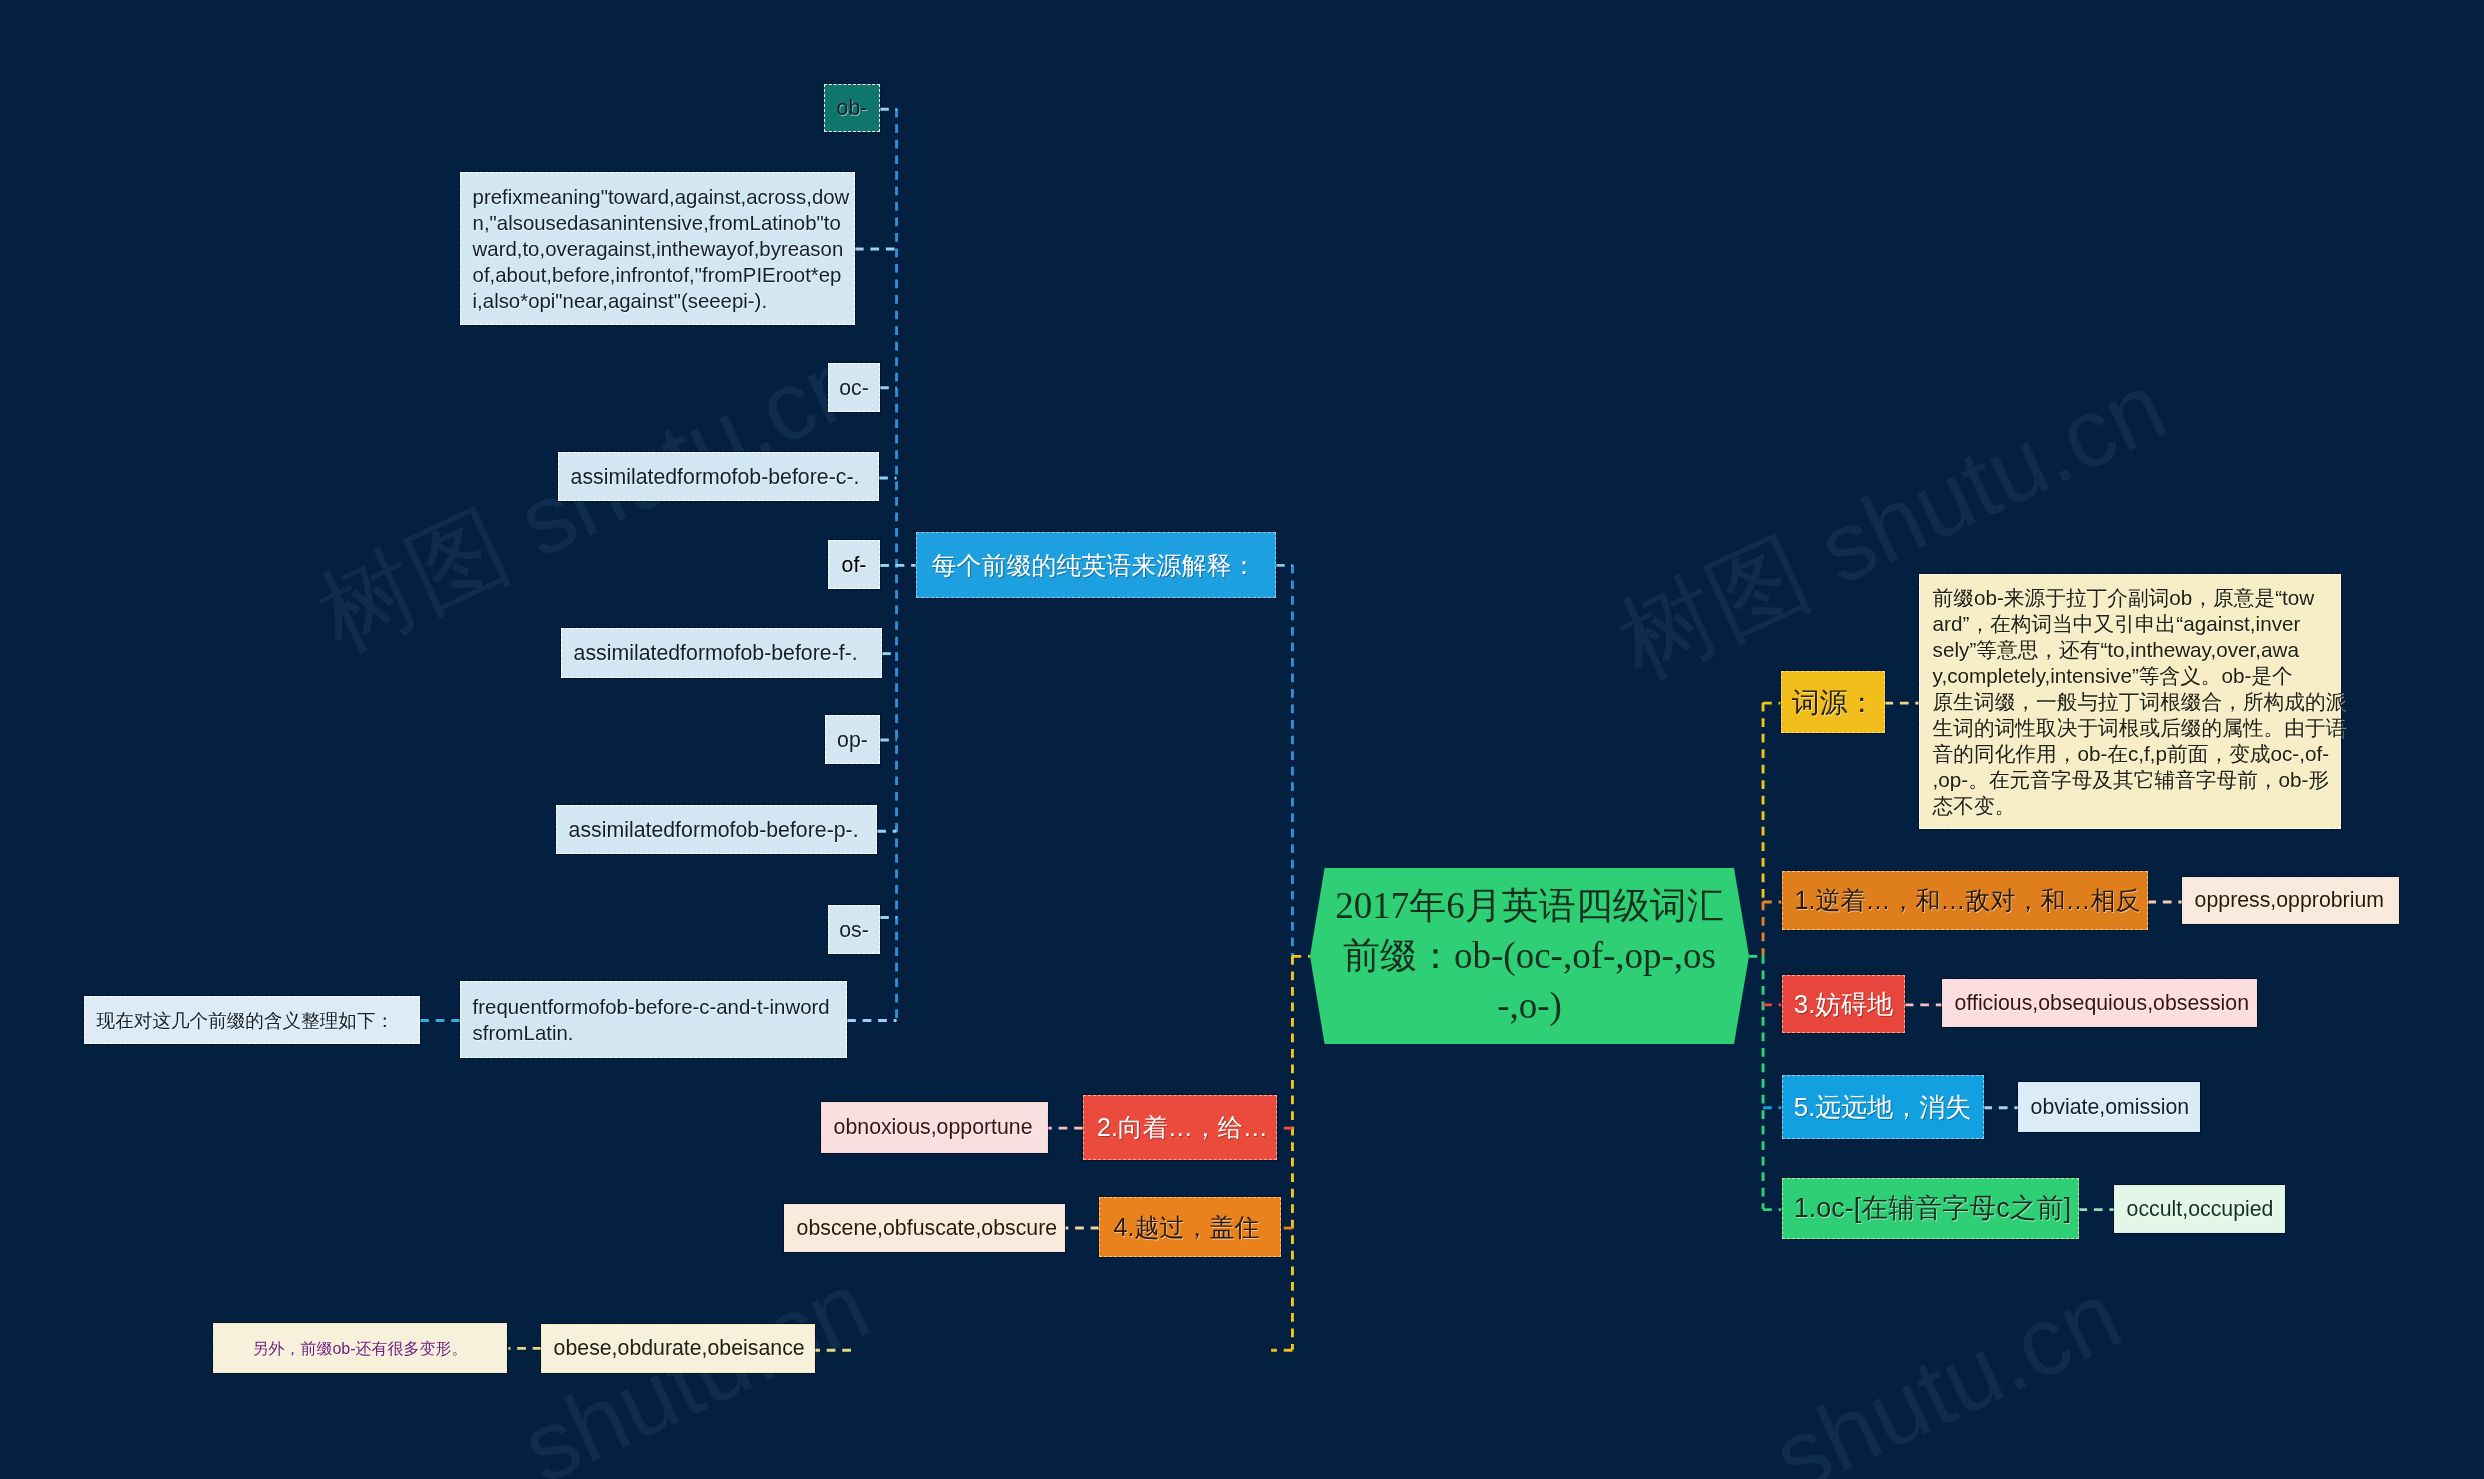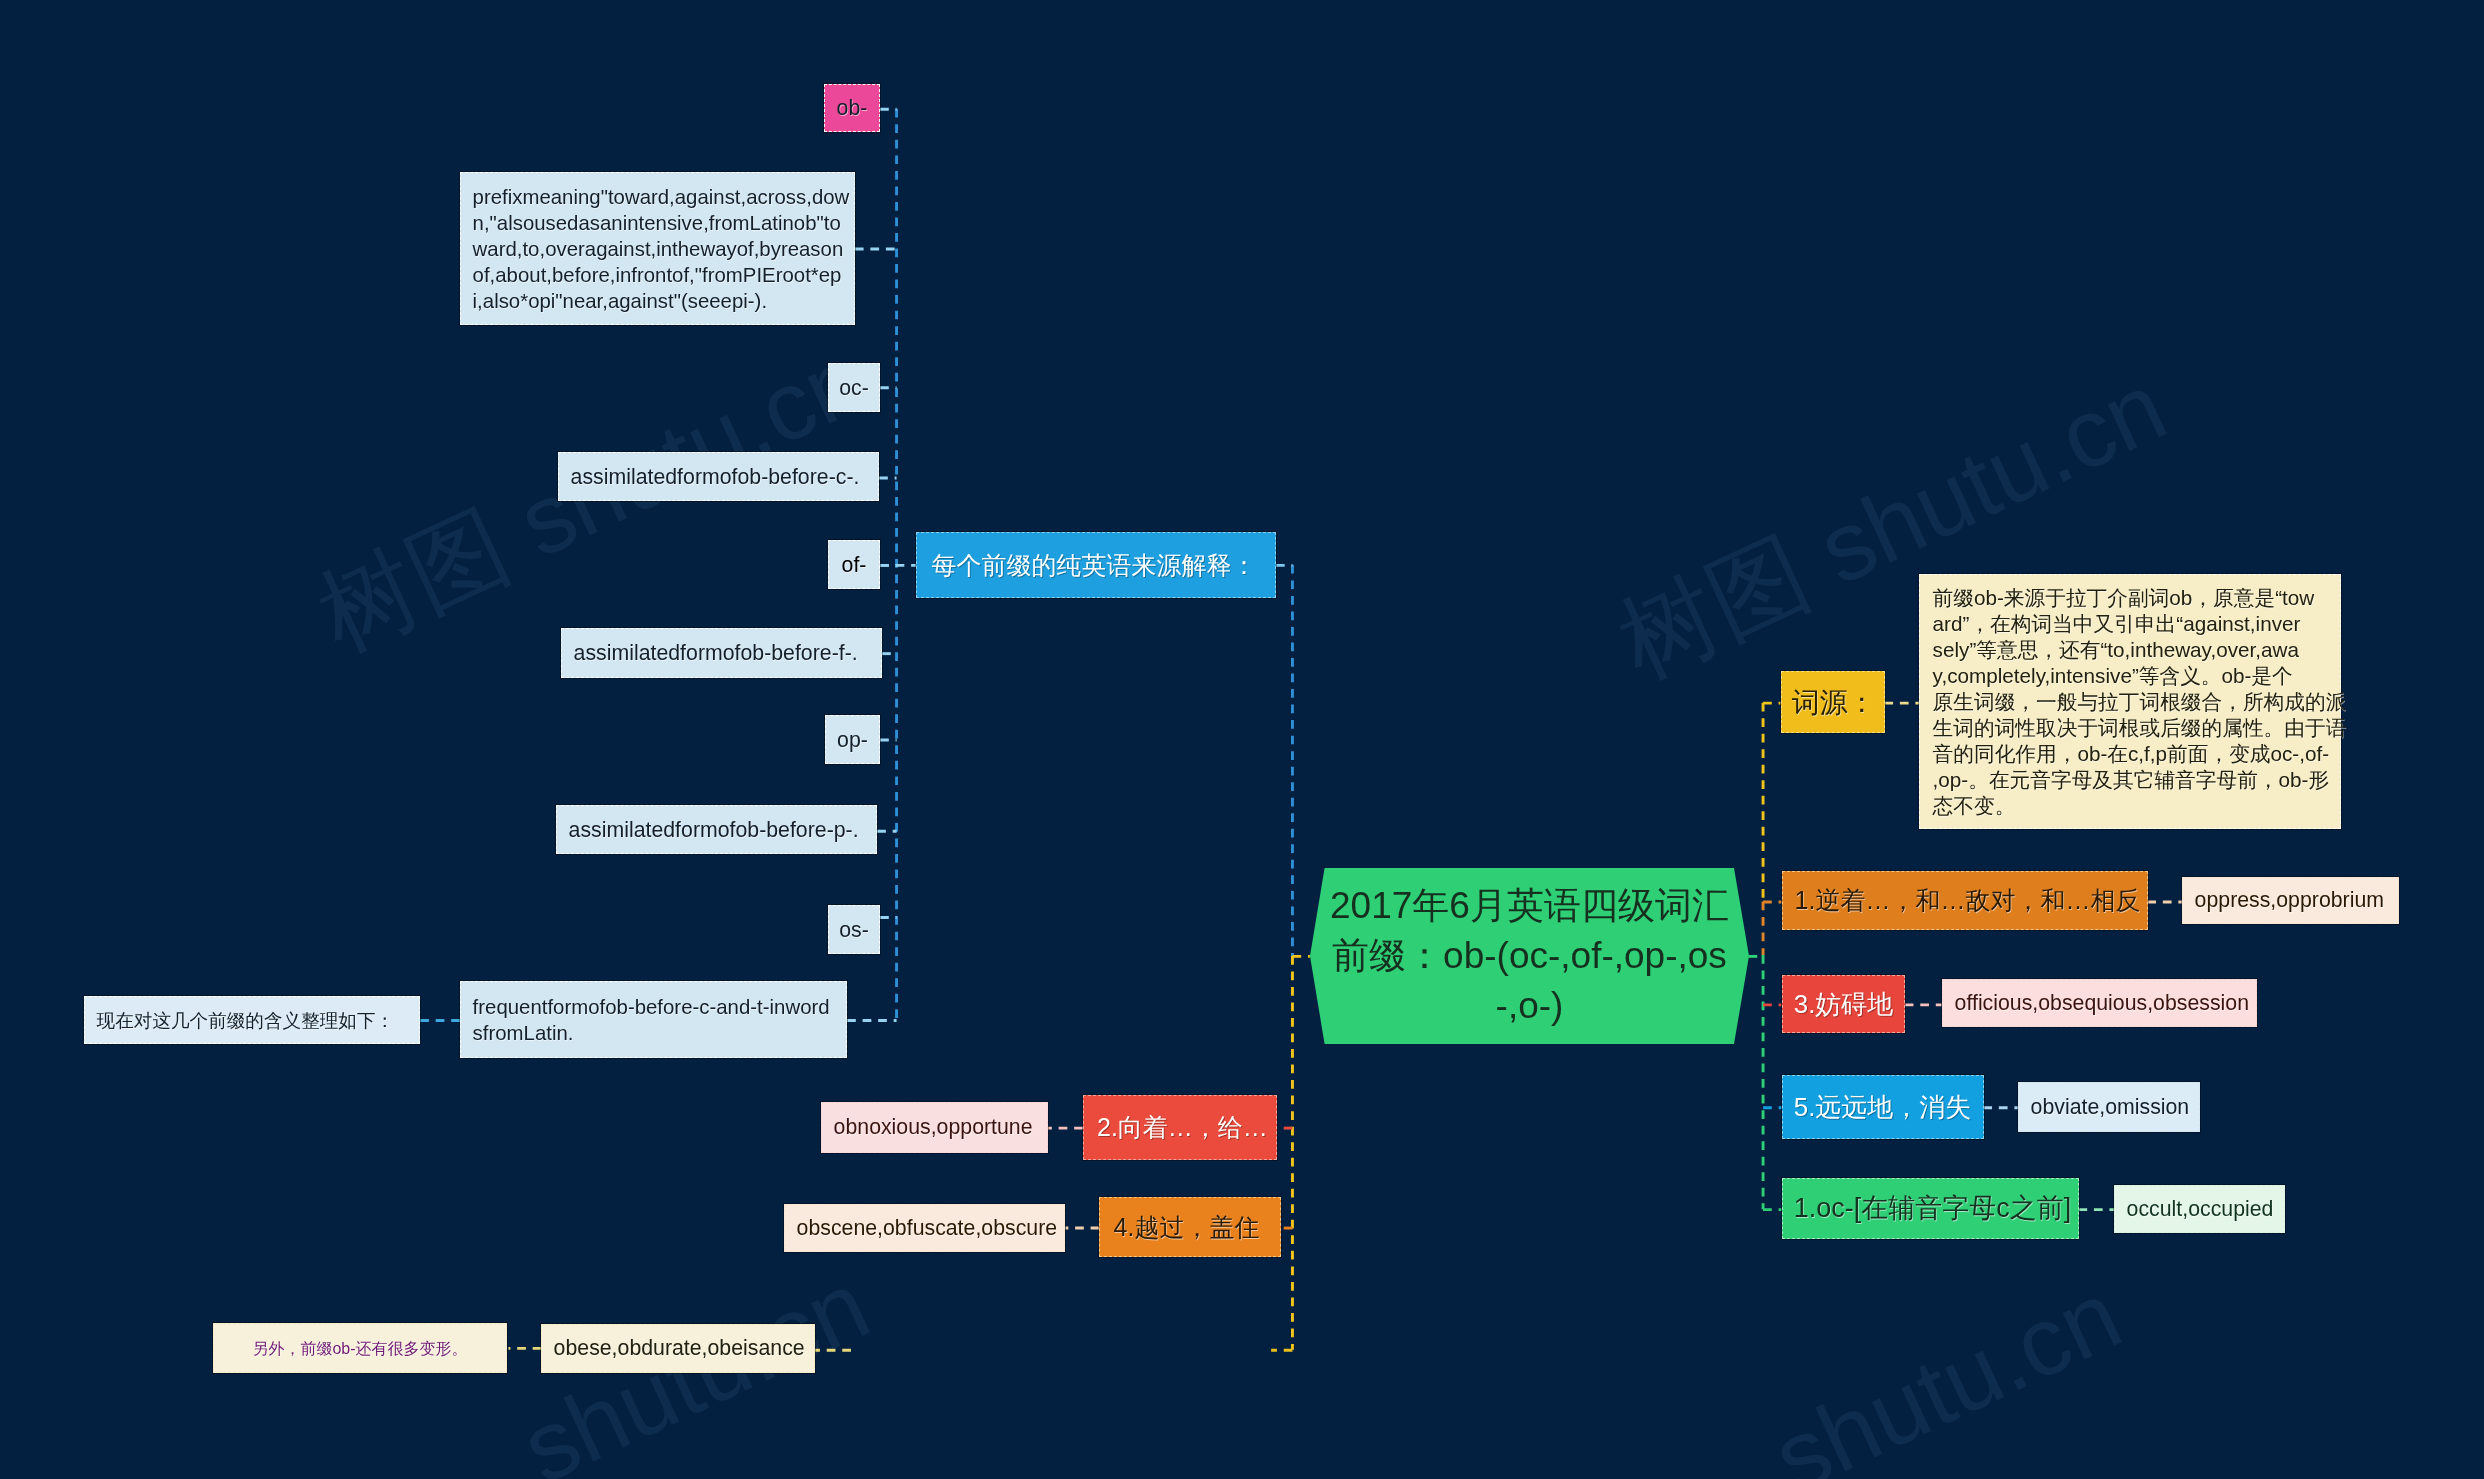--- a/index.html
+++ b/index.html
@@ -60,21 +60,21 @@
       <line x1="1116" y1="1162.5" x2="1080" y2="1162.5" stroke="#f5bfbd" stroke-width="3" stroke-dasharray="9 7"></line>
       <line x1="1332" y1="1265.5" x2="1321" y2="1265.5" stroke="#e9821d" stroke-width="3" stroke-dasharray="9 7"></line>
       <line x1="1133" y1="1265.5" x2="1098" y2="1265.5" stroke="#f0cfae" stroke-width="3" stroke-dasharray="9 7"></line>
       <line x1="1332" y1="1391.5" x2="1310" y2="1391.5" stroke="#e8c11a" stroke-width="3" stroke-dasharray="9 7"></line>
       <line x1="877" y1="1391.5" x2="840" y2="1391.5" stroke="#e5d77a" stroke-width="3" stroke-dasharray="9 7"></line>
       <line x1="558" y1="1389.5" x2="524" y2="1389.5" stroke="#e5d77a" stroke-width="3" stroke-dasharray="9 7"></line>
       <line x1="1332" y1="985.5" x2="1350" y2="985.5" stroke="#f0c419" stroke-width="3" stroke-dasharray="9 7"></line>
       <line x1="1802" y1="985.5" x2="1817" y2="985.5" stroke="#2fcf76" stroke-width="3" stroke-dasharray="9 7"></line>
     </svg>
   <div id="nodes">
-      <div class="node" style="left: 824px; top: 84px; width: 56px; height: 48px; background: #ec4899; color: rgb(19, 32, 43); font-size: 21.3px; line-height: 26px; padding: 0px; text-align: center; text-shadow: rgba(255, 255, 255, 0.55) 0.7px 0.7px 0px; border: 1.6px dashed rgb(255, 255, 255); box-shadow: rgba(0, 0, 0, 0.35) 0px 0px 0px 1px;"><span>ob-</span></div>
+      <div class="node" style="left: 824px; top: 84px; width: 56px; height: 48px; background: #0f766e; color: rgb(19, 32, 43); font-size: 21.3px; line-height: 26px; padding: 0px; text-align: center; text-shadow: rgba(255, 255, 255, 0.55) 0.7px 0.7px 0px; border: 1.6px dashed rgb(255, 255, 255); box-shadow: rgba(0, 0, 0, 0.35) 0px 0px 0px 1px;"><span>ob-</span></div>
       <div class="node" style="left: 460px; top: 172px; width: 395px; height: 153px; background: rgb(211, 231, 243); color: rgb(19, 32, 43); font-size: 20.4px; line-height: 26px; padding: 0px 11.6px; text-align: left; text-shadow: rgba(255, 255, 255, 0.55) 0.7px 0.7px 0px; border: 1.6px dashed rgb(255, 255, 255); box-shadow: rgba(0, 0, 0, 0.35) 0px 0px 0px 1px;"><span>prefixmeaning"toward,against,across,dow
 n,"alsousedasanintensive,fromLatinob"to
 ward,to,overagainst,inthewayof,byreason
 of,about,before,infrontof,"fromPIEroot*ep
 i,also*opi"near,against"(seeepi-).</span></div>
       <div class="node" style="left: 828px; top: 363px; width: 52px; height: 49px; background: rgb(211, 231, 243); color: rgb(19, 32, 43); font-size: 21.3px; line-height: 26px; padding: 0px; text-align: center; text-shadow: rgba(255, 255, 255, 0.55) 0.7px 0.7px 0px; border: 1.6px dashed rgb(255, 255, 255); box-shadow: rgba(0, 0, 0, 0.35) 0px 0px 0px 1px;"><span>oc-</span></div>
       <div class="node" style="left: 558px; top: 452px; width: 321px; height: 49px; background: rgb(211, 231, 243); color: rgb(19, 32, 43); font-size: 21.3px; line-height: 26px; padding: 0px 11.6px; text-align: left; text-shadow: rgba(255, 255, 255, 0.55) 0.7px 0.7px 0px; border: 1.6px dashed rgb(255, 255, 255); box-shadow: rgba(0, 0, 0, 0.35) 0px 0px 0px 1px;"><span>assimilatedformofob-before-c-.</span></div>
       <div class="node" style="left: 828px; top: 540px; width: 52px; height: 49px; background: rgb(211, 231, 243); color: #000000; font-size: 21.3px; line-height: 26px; padding: 8px; text-align: center; text-shadow: rgba(255, 255, 255, 0.55) 0.7px 0.7px 0px; border: 1.6px dashed rgb(255, 255, 255); box-shadow: rgba(0, 0, 0, 0.35) 0px 0px 0px 1px;"><span>of-</span></div>
       <div class="node" style="left: 561px; top: 628px; width: 321px; height: 50px; background: rgb(211, 231, 243); color: rgb(19, 32, 43); font-size: 21.3px; line-height: 26px; padding: 0px 11.6px; text-align: left; text-shadow: rgba(255, 255, 255, 0.55) 0.7px 0.7px 0px; border: 1.6px dashed rgb(255, 255, 255); box-shadow: rgba(0, 0, 0, 0.35) 0px 0px 0px 1px;"><span>assimilatedformofob-before-f-.</span></div>
       <div class="node" style="left: 825px; top: 715px; width: 55px; height: 49px; background: rgb(211, 231, 243); color: rgb(19, 32, 43); font-size: 21.3px; line-height: 26px; padding: 0px; text-align: center; text-shadow: rgba(255, 255, 255, 0.55) 0.7px 0.7px 0px; border: 1.6px dashed rgb(255, 255, 255); box-shadow: rgba(0, 0, 0, 0.35) 0px 0px 0px 1px;"><span>op-</span></div>
@@ -101,18 +101,18 @@
       <div class="node" style="left: 1782px; top: 1075px; width: 202px; height: 64px; background: rgb(18, 160, 224); color: rgb(255, 255, 255); font-size: 26px; line-height: 35px; padding: 0px 10.7px; text-align: left; text-shadow: rgba(0, 0, 0, 0.3) 1px 1px 0px; border: 1.6px dashed rgb(143, 211, 242); box-shadow: rgba(0, 0, 0, 0.35) 0px 0px 0px 1px;"><span>5.远远地，消失</span></div>
       <div class="node" style="left: 2018px; top: 1082px; width: 182px; height: 50px; background: rgb(220, 236, 247); color: rgb(19, 32, 43); font-size: 21.3px; line-height: 27px; padding: 0px 11.6px; text-align: left; text-shadow: rgba(255, 255, 255, 0.55) 0.7px 0.7px 0px; border: 1.6px dashed rgb(210, 231, 245); box-shadow: rgba(0, 0, 0, 0.35) 0px 0px 0px 1px;"><span>obviate,omission</span></div>
       <div class="node" style="left: 1782px; top: 1178px; width: 297px; height: 61px; background: rgb(47, 207, 118); color: rgb(18, 51, 32); font-size: 27px; line-height: 35px; padding: 0px 10.7px; text-align: left; text-shadow: rgba(255, 255, 255, 0.55) 0.7px 0.7px 0px; border: 1.6px dashed rgb(168, 238, 198); box-shadow: rgba(0, 0, 0, 0.35) 0px 0px 0px 1px;"><span>1.oc-[在辅音字母c之前]</span></div>
       <div class="node" style="left: 2114px; top: 1185px; width: 171px; height: 48px; background: rgb(227, 246, 232); color: rgb(18, 51, 32); font-size: 21.3px; line-height: 27px; padding: 0px 11.6px; text-align: left; text-shadow: rgba(255, 255, 255, 0.55) 0.7px 0.7px 0px; border: 1.6px dashed rgb(214, 240, 221); box-shadow: rgba(0, 0, 0, 0.35) 0px 0px 0px 1px;"><span>occult,occupied</span></div>
       <div class="node" style="left: 1083px; top: 1095px; width: 194px; height: 65px; background: rgb(234, 75, 60); color: rgb(255, 255, 255); font-size: 25px; line-height: 35px; padding: 0px 13px; text-align: left; text-shadow: rgba(0, 0, 0, 0.3) 1px 1px 0px; border: 1.6px dashed rgb(244, 168, 162); box-shadow: rgba(0, 0, 0, 0.35) 0px 0px 0px 1px;"><span>2.向着…，给…</span></div>
       <div class="node" style="left: 821px; top: 1102px; width: 227px; height: 51px; background: rgb(250, 223, 224); color: rgb(58, 20, 16); font-size: 21.3px; line-height: 27px; padding: 0px 11.6px; text-align: left; text-shadow: rgba(255, 255, 255, 0.55) 0.7px 0.7px 0px; border: 1.6px dashed rgb(247, 212, 213); box-shadow: rgba(0, 0, 0, 0.35) 0px 0px 0px 1px;"><span>obnoxious,opportune</span></div>
       <div class="node" style="left: 1099px; top: 1197px; width: 182px; height: 60px; background: rgb(233, 130, 29); color: rgb(42, 26, 5); font-size: 25px; line-height: 35px; padding: 0px 13.6px; text-align: left; text-shadow: rgba(255, 255, 255, 0.55) 0.7px 0.7px 0px; border: 1.6px dashed rgb(243, 200, 141); box-shadow: rgba(0, 0, 0, 0.35) 0px 0px 0px 1px;"><span>4.越过，盖住</span></div>
       <div class="node" style="left: 784px; top: 1204px; width: 281px; height: 48px; background: rgb(250, 234, 221); color: rgb(42, 26, 5); font-size: 21.3px; line-height: 27px; padding: 0px 11.6px; text-align: left; text-shadow: rgba(255, 255, 255, 0.55) 0.7px 0.7px 0px; border: 1.6px dashed rgb(246, 227, 208); box-shadow: rgba(0, 0, 0, 0.35) 0px 0px 0px 1px;"><span>obscene,obfuscate,obscure</span></div>
       <div class="node" style="left: 541px; top: 1324px; width: 274px; height: 49px; background: rgb(247, 241, 220); color: rgb(34, 32, 15); font-size: 21.3px; line-height: 27px; padding: 0px 11.6px; text-align: left; text-shadow: rgba(255, 255, 255, 0.55) 0.7px 0.7px 0px; border: 1.6px dashed rgb(242, 233, 192); box-shadow: rgba(0, 0, 0, 0.35) 0px 0px 0px 1px;"><span>obese,obdurate,obeisance</span></div>
       <div class="node" style="left: 213px; top: 1323px; width: 294px; height: 50px; background: rgb(247, 241, 220); color: #701a75; font-size: 16px; line-height: 29px; padding: 0px 11.6px; text-align: center; text-shadow: rgba(255, 255, 255, 0.55) 0.7px 0.7px 0px; border: 1.6px dashed rgb(242, 233, 192); box-shadow: rgba(0, 0, 0, 0.35) 0px 0px 0px 1px;"><span>另外，前缀ob-还有很多变形。</span></div>
-      <div class="hex" style="left: 1310px; top: 868px; width: 439px; height: 176px; background: rgb(47, 207, 118); color: rgb(22, 48, 31); font-size: 37px; line-height: 50px; clip-path: polygon(14.6px 0px, 424px 0px, 439px 50%, 424px 100%, 14.6px 100%, 0px 50%);"><span>2017年6月英语四级词汇
+      <div class="hex" style="left: 1310px; top: 868px; width: 439px; height: 176px; background: rgb(47, 207, 118); color: rgb(22, 48, 31); font-size: 37px; line-height: 50px; clip-path: polygon(14.6px 0px, 424px 0px, 439px 50%, 424px 100%, 14.6px 100%, 0px 50%); font-family: Liberation Serif, serif;"><span>2017年6月英语四级词汇
 前缀：ob-(oc-,of-,op-,os
 -,o-)</span></div>
     </div>
 </div>
 
 
 </body></html>

